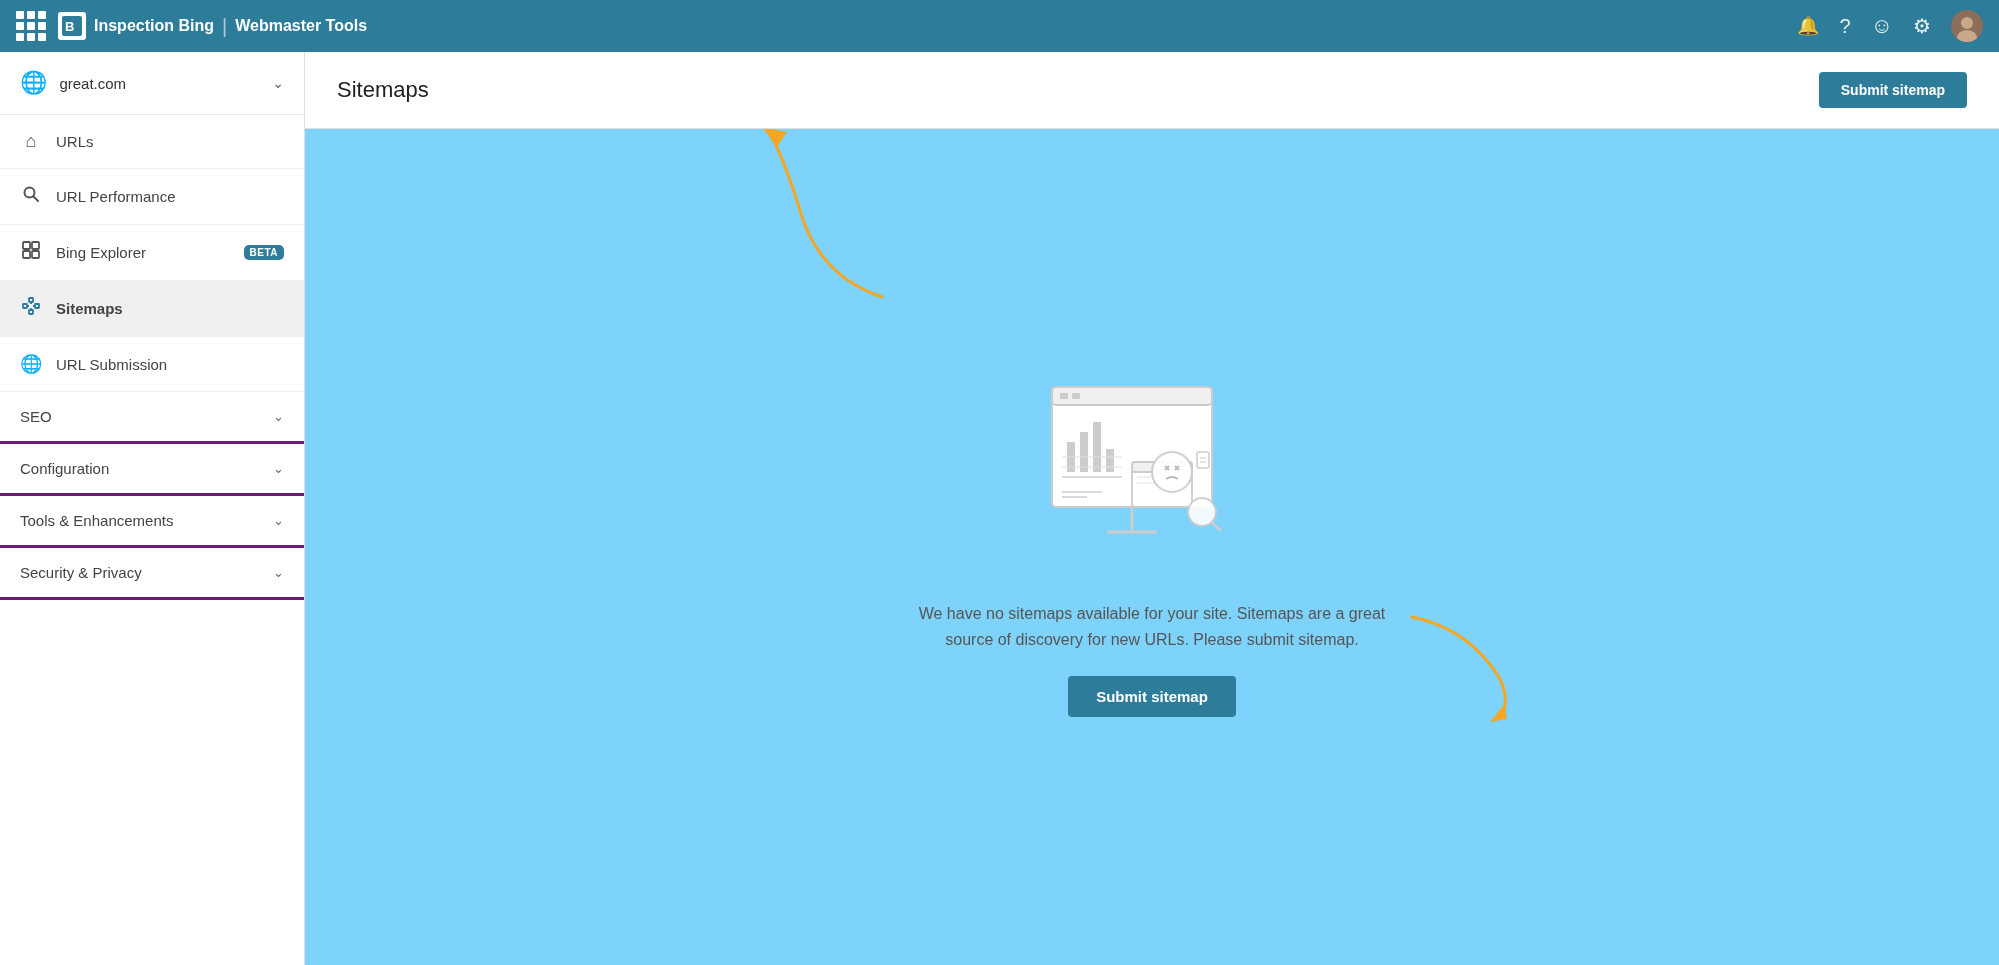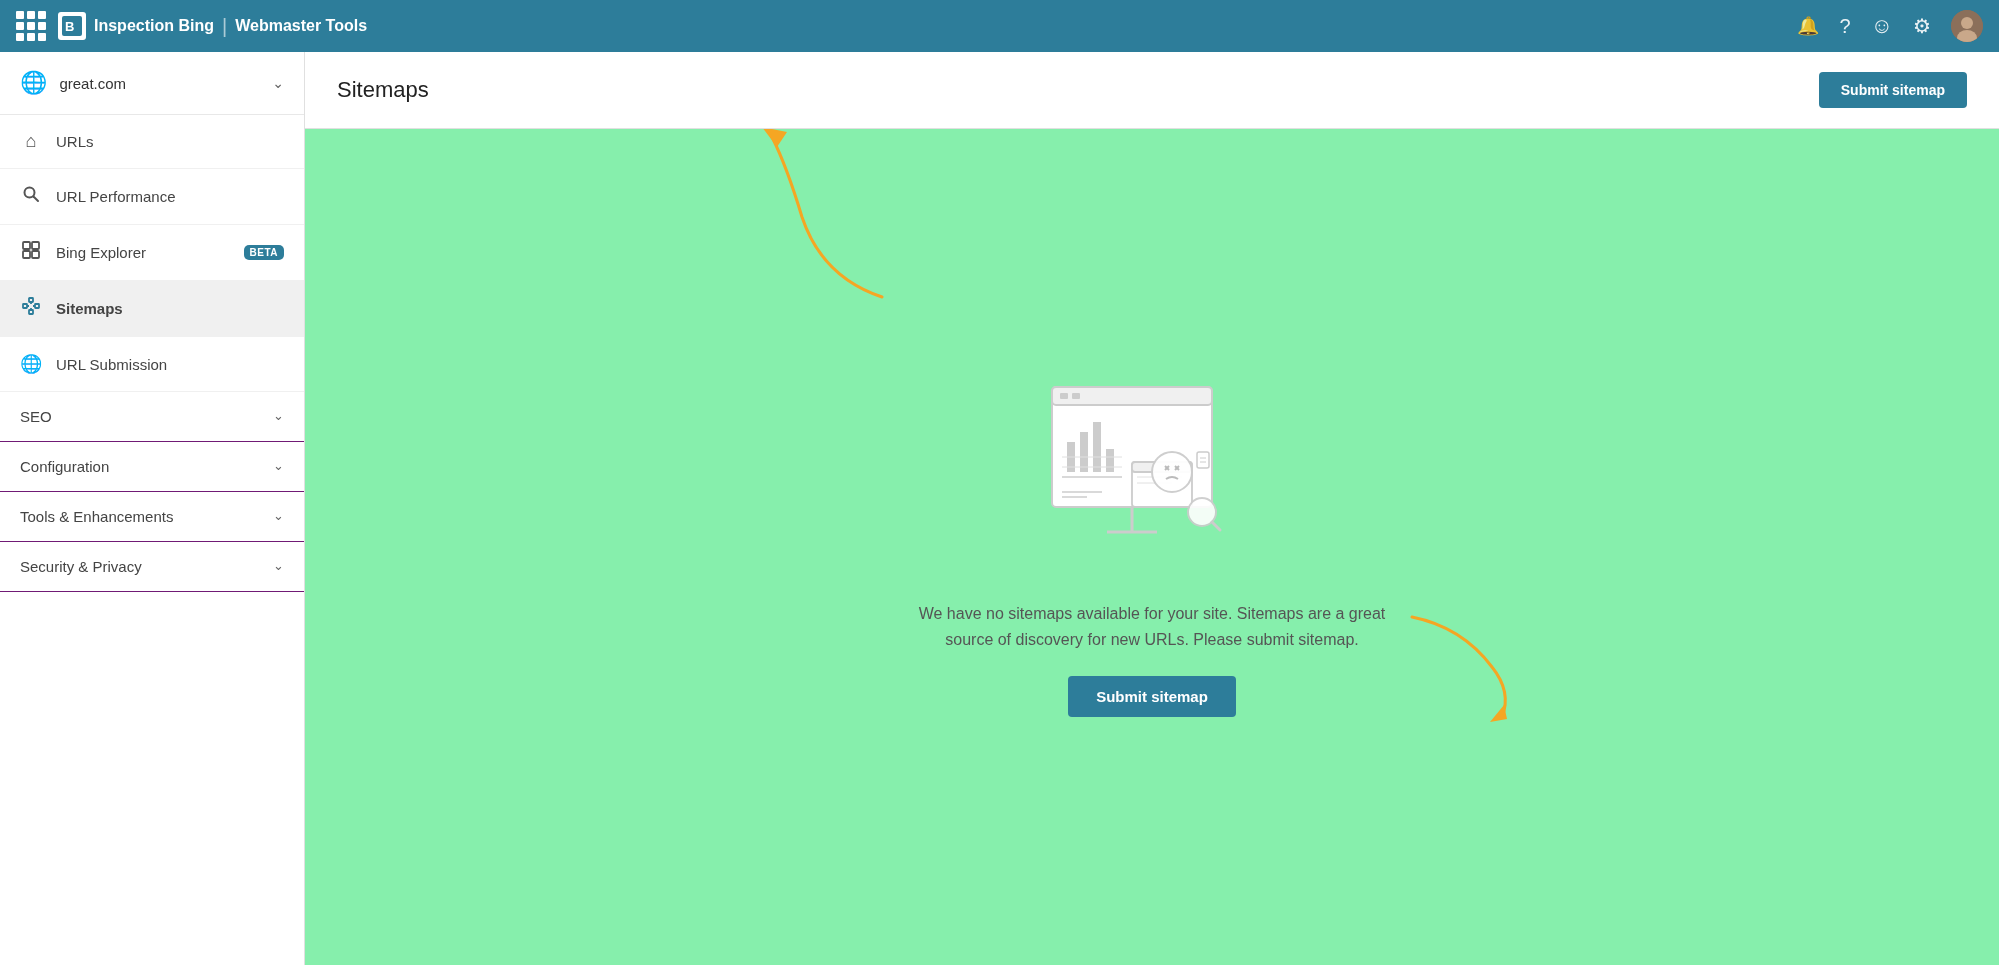--- a/index.html
+++ b/index.html
@@ -70,26 +70,27 @@
       background: #2d7d9a;
       color: white;
       font-size: 10px;
       font-weight: 700;
       padding: 2px 6px;
       border-radius: 5px;
       letter-spacing: 0.5px;
     }
     .nav-collapse {
       display: flex;
+      align-items: center;
       justify-content: space-between;
       padding: 16px 20px;
       cursor: pointer;
       color: #444;
       font-size: 15px;
-      border-bottom: 1px solid #701a75;
+      border-bottom: 3px solid #701a75;
     }
     .chevron-down { font-size: 13px; color: #666; }
 
     
     .content-area { flex: 1; display: flex; flex-direction: column; overflow: hidden; }
 
     .content-header {
       background: white;
       padding: 20px 32px;
       border-bottom: 1px solid #e0e0e0;
@@ -108,21 +109,21 @@
       font-weight: 600;
       border-radius: 4px;
       cursor: pointer;
     }
 
     .content-body {
       flex: 1;
       display: flex;
       align-items: center;
       justify-content: center;
-      background: #86efac;
+      background: #7dd3fc;
       overflow: auto;
       position: relative;
     }
 
     .empty-state {
       display: flex;
       flex-direction: column;
       align-items: center;
       gap: 24px;
       max-width: 500px;

